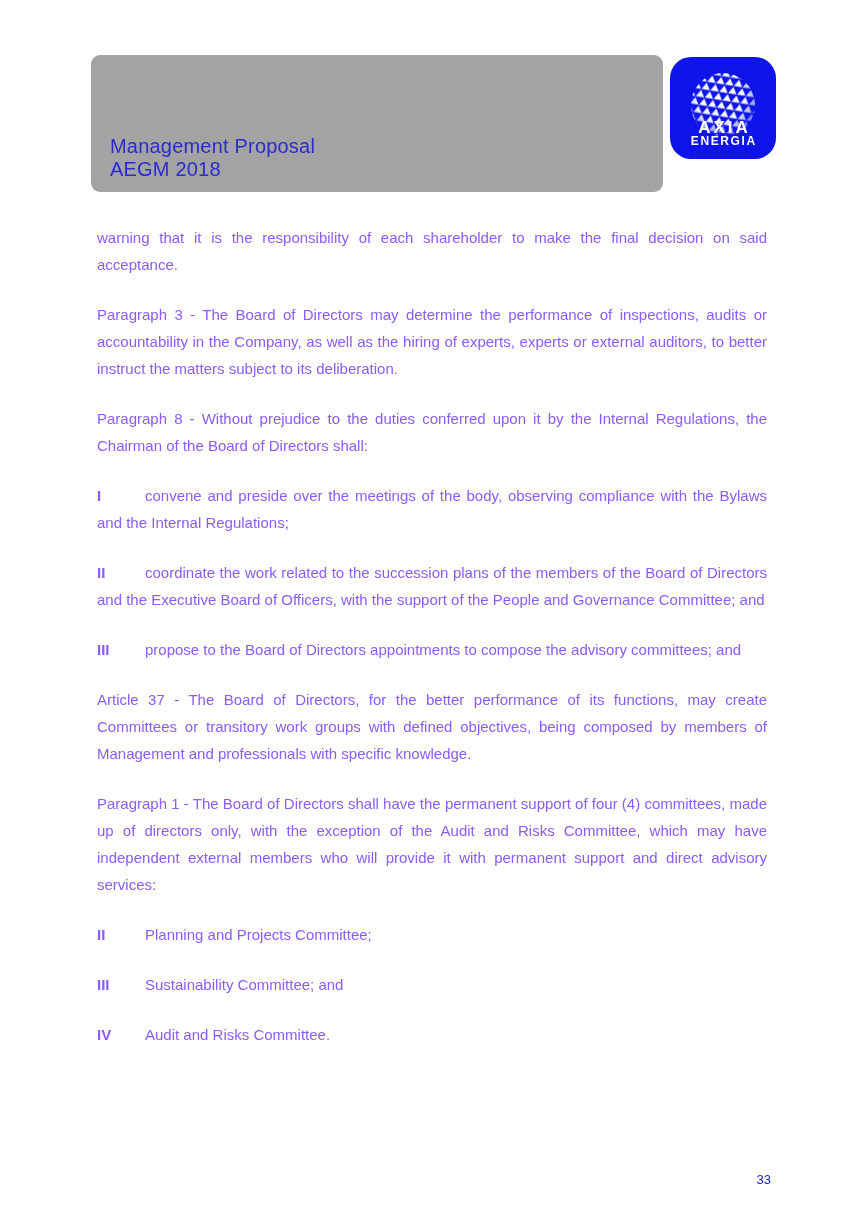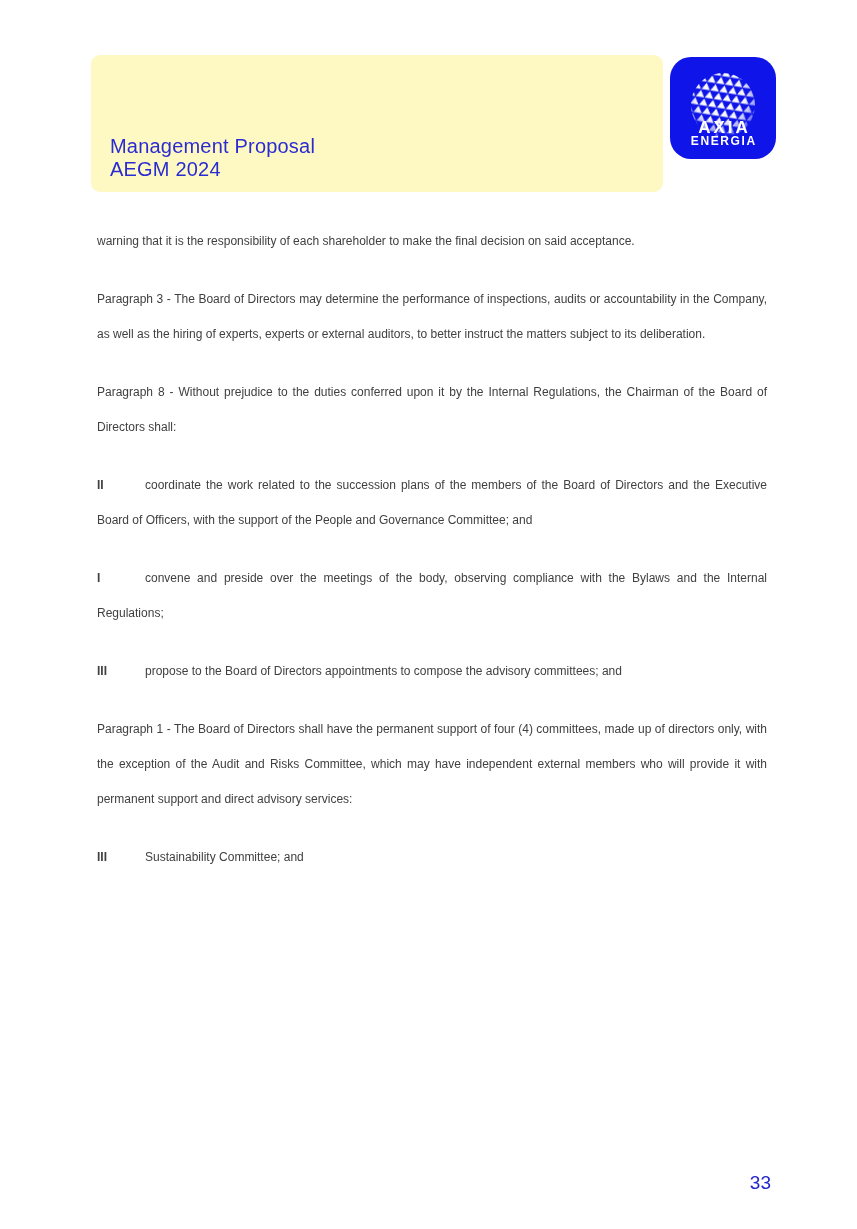--- a/index.html
+++ b/index.html
@@ -15,21 +15,21 @@
     overflow: hidden;
   }
 
   
   .banner {
     position: absolute;
     left: 91px;
     top: 55px;
     width: 572px;
     height: 137px;
-    background: #fef9c3;
+    background: #a3a3a3;
     border-radius: 9px;
   }
   .banner-title {
     position: absolute;
     left: 19px;
     bottom: 11px;
     font-size: 20px;
     line-height: 23px;
     color: #2b2bd2;
     letter-spacing: 0.2px;
@@ -73,54 +73,54 @@
     letter-spacing: 1.6px;
     text-indent: 1.6px;
   }
 
   
   .content {
     position: absolute;
     left: 97px;
     top: 224px;
     width: 670px;
-    font-size: 12px;
-    line-height: 35px;
-    color: #404040;
+    font-size: 15px;
+    line-height: 27px;
+    color: #8b5cf6;
     text-align: justify;
   }
   .content p {
     margin: 0 0 23px 0;
   }
   .content .num {
     display: inline-block;
     width: 48px;
     font-weight: bold;
   }
   .content .lead {
     font-weight: normal;
   }
 
   .page-number {
     position: absolute;
     top: 1172px;
     right: 86px;
-    font-size: 19px;
+    font-size: 13px;
     color: #2424cc;
   }
 </style>
 </head>
 <body>
 
 <div class="page">
 
   <div class="banner">
     <div class="banner-title">
       <div>Management Proposal</div>
-      <div>AEGM 2024</div>
+      <div>AEGM 2018</div>
     </div>
   </div>
 
   <div class="logo-box">
     <svg class="sphere" width="66" height="74" viewBox="0 0 66 74">
       <defs>
         <pattern id="triA" width="9" height="16" patternUnits="userSpaceOnUse">
           <path d="M4.5,0.6 L8.7,7.5 L0.3,7.5 Z" fill="#ffffff"></path>
           <path d="M0,8.6 L4.2,15.5 L-4.2,15.5 Z" fill="#ffffff"></path>
           <path d="M9,8.6 L13.2,15.5 L4.8,15.5 Z" fill="#ffffff"></path>
@@ -138,22 +138,25 @@
       <circle cx="33" cy="36" r="32.4" fill="url(#fade)"></circle>
     </svg>
     <div class="brand">AXIA</div>
     <div class="brand-sub">ENERGIA</div>
   </div>
 
   <div class="content" id="paragraphs">
       <p>warning that it is the responsibility of each shareholder to make the final decision on said acceptance.</p>
       <p><span class="lead">Paragraph 3 - </span>The Board of Directors may determine the performance of inspections, audits or accountability in the Company, as well as the hiring of experts, experts or external auditors, to better instruct the matters subject to its deliberation.</p>
       <p><span class="lead">Paragraph 8 - </span>Without prejudice to the duties conferred upon it by the Internal Regulations, the Chairman of the Board of Directors shall:</p>
+      <p><span class="num">I</span>convene and preside over the meetings of the body, observing compliance with the Bylaws and the Internal Regulations;</p>
       <p><span class="num">II</span>coordinate the work related to the succession plans of the members of the Board of Directors and the Executive Board of Officers, with the support of the People and Governance Committee; and</p>
-      <p><span class="num">I</span>convene and preside over the meetings of the body, observing compliance with the Bylaws and the Internal Regulations;</p>
       <p><span class="num">III</span>propose to the Board of Directors appointments to compose the advisory committees; and</p>
+      <p><span class="lead">Article 37 - </span>The Board of Directors, for the better performance of its functions, may create Committees or transitory work groups with defined objectives, being composed by members of Management and professionals with specific knowledge.</p>
       <p><span class="lead">Paragraph 1 - </span>The Board of Directors shall have the permanent support of four (4) committees, made up of directors only, with the exception of the Audit and Risks Committee, which may have independent external members who will provide it with permanent support and direct advisory services:</p>
+      <p><span class="num">II</span>Planning and Projects Committee;</p>
       <p><span class="num">III</span>Sustainability Committee; and</p>
+      <p><span class="num">IV</span>Audit and Risks Committee.</p>
     </div>
 
   <div class="page-number">33</div>
 
 </div>
 
 </body></html>

